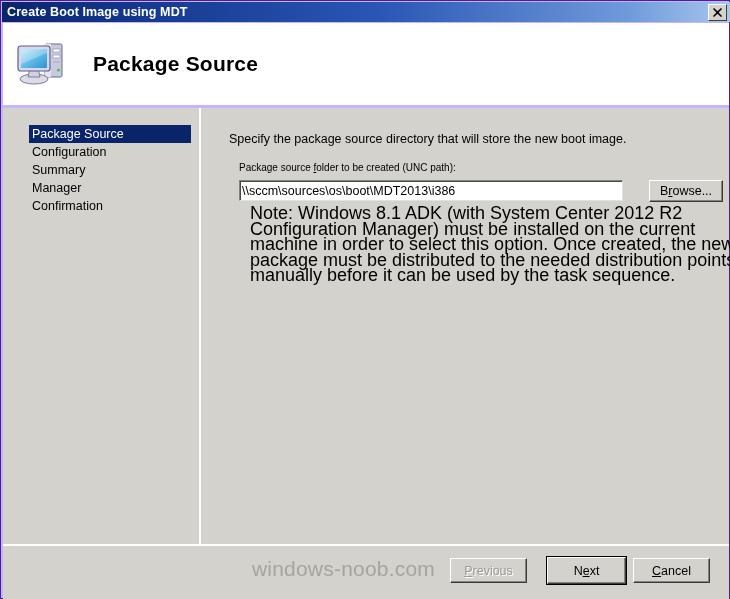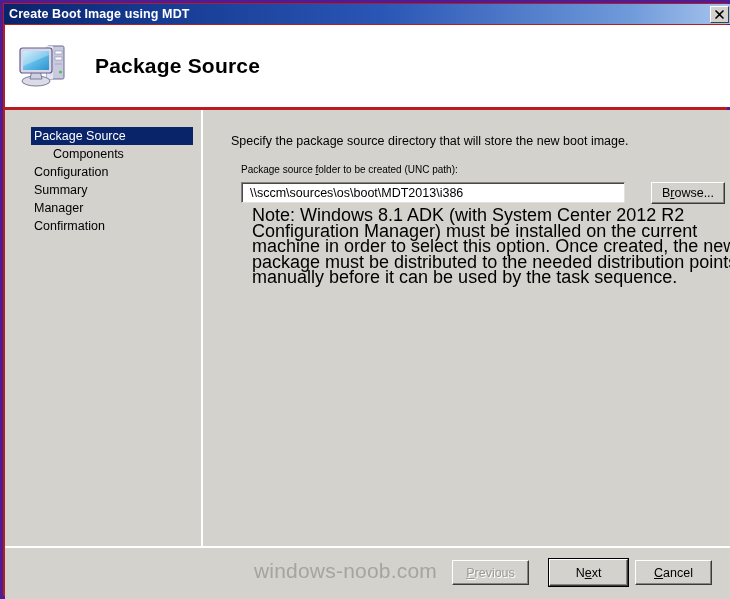--- a/index.html
+++ b/index.html
@@ -15,22 +15,22 @@
     color: #000000;
     overflow: hidden;
   }
 
   
   .window {
     position: absolute;
     left: 0; top: 0;
     width: 730px;
     height: 599px;
-    background: #b91c1c;
-    border: 3px solid #4c1d95;
+    background: #c4b5fd;
+    border: 1px solid #4c1d95;
     box-sizing: border-box;
   }
 
   
   .titlebar {
     position: absolute;
     left: 1px; top: 1px;
     width: 728px;
     height: 20px;
     background: linear-gradient(to right, #0a246a 0%, #14388e 18%, #2a56b5 52%, #6f9ada 86%, #a8c6ee 100%);
@@ -176,21 +176,21 @@
     border: 1px solid #7c7c78;
     border-top-color: #848280;
     border-left-color: #848280;
     border-right-color: #e3e1dd;
     border-bottom-color: #e3e1dd;
     box-shadow: inset 1px 1px 0 #4a4845;
     box-sizing: border-box;
     font-family: "Liberation Sans", sans-serif;
     font-size: 12.5px;
     color: #000000;
-    padding: 2px 2px 2px 8px;
+    padding: 2px 2px 2px 2px;
     outline: none;
   }
   .browse-btn {
     position: absolute;
     left: 410px;
     top: 0;
     width: 74px;
     height: 22px;
     background: #d4d2cd;
     border-top: 1px solid #ffffff;
@@ -338,21 +338,20 @@
       </span>
       <span class="header-title">Package Source</span>
     </div>
   </div>
 
   <div class="body-area">
 
     <div class="sidebar">
       <div class="nav-list">
         <div class="nav-item selected">Package Source</div>
-        <div class="nav-item indent">Components</div>
         <div class="nav-item">Configuration</div>
         <div class="nav-item">Summary</div>
         <div class="nav-item">Manager</div>
         <div class="nav-item">Confirmation</div>
       </div>
     </div>
 
     <div class="divider-v"></div>
 
     <div class="content">

